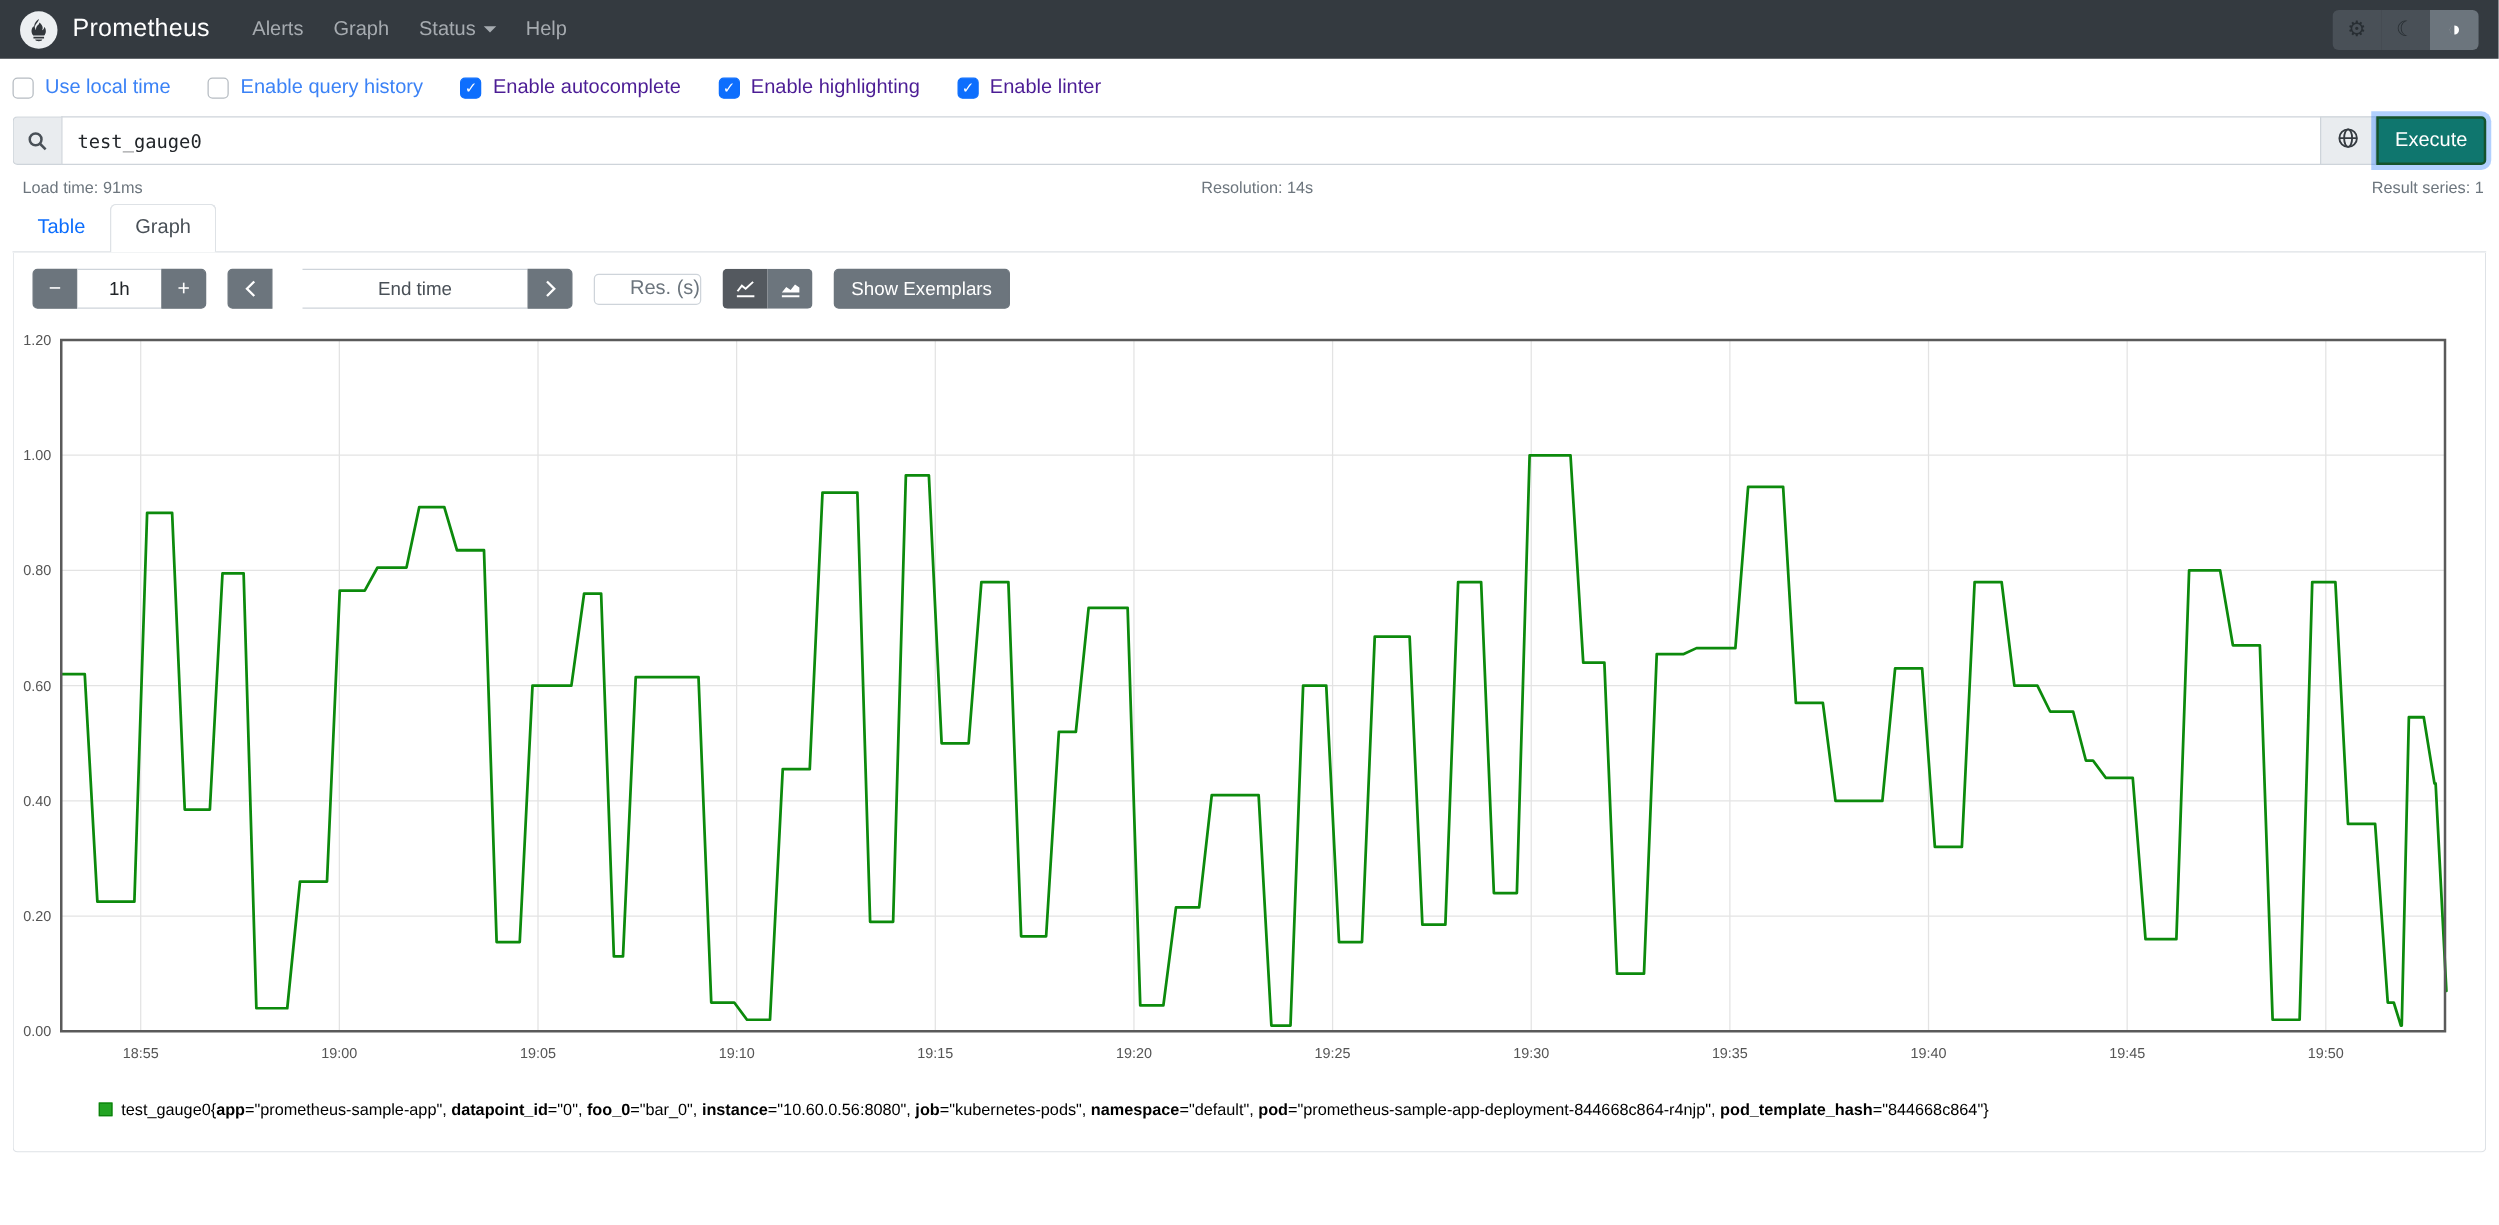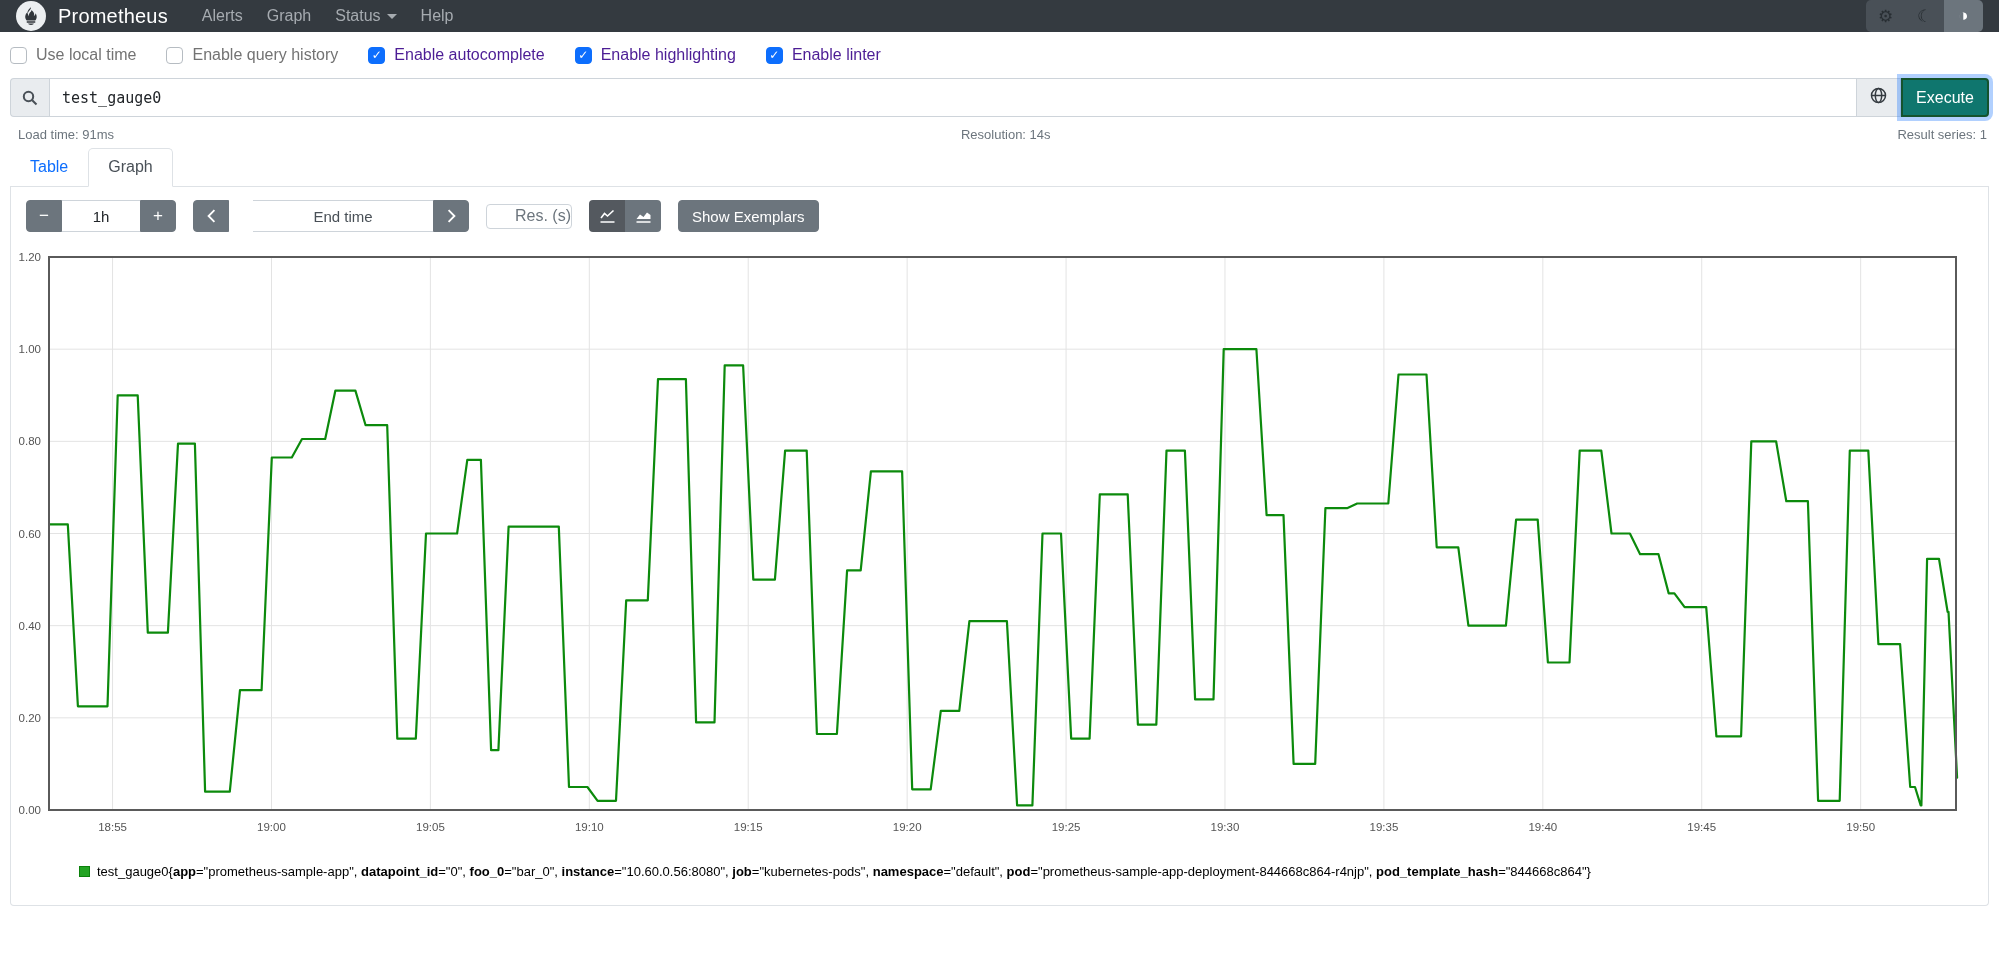--- a/index.html
+++ b/index.html
@@ -1,38 +1,38 @@
 <!DOCTYPE html>
 <html><head>
 <meta charset="utf-8">
 <style>
   * { box-sizing: border-box; margin: 0; padding: 0; }
   html,body { width: 1999px; height: 980px; background:#fff; overflow:hidden;
     font-family: "Liberation Sans", "DejaVu Sans", sans-serif; color:#212529; }
 
   
-  .navbar { height:32px; background:#343a40; display:flex; align-items:center; padding:0 16px; position:relative; }
+  .navbar { height:47px; background:#343a40; display:flex; align-items:center; padding:0 16px; position:relative; }
   .brand { display:flex; align-items:center; }
   .logo { width:30px; height:30px; border-radius:50%; background:#eceff1; display:flex; align-items:center; justify-content:center; }
   .brand-title { color:#fff; font-size:20px; margin-left:12px; letter-spacing:.2px; }
   .nav-links { display:flex; align-items:center; margin-left:22px; }
   .nav-link { color:#a6abb0; font-size:16px; margin:11px 12px; cursor:pointer; display:flex; align-items:center; }
   .caret { display:inline-block; margin-left:6px; width:0; height:0; border-left:5px solid transparent; border-right:5px solid transparent; border-top:5px solid #a6abb0; }
   .nav-right { position:absolute; right:16px; display:flex; border-radius:5px; overflow:hidden; }
   .nav-btn { width:39px; height:32px; background:#495057; color:#282e33; border:none; font-size:17px;
     display:flex; align-items:center; justify-content:center; cursor:pointer; }
   .nav-btn.active { background:#6c757d; color:#fff; }
 
   
   .options { display:flex; align-items:center; padding:14px 10px 12px 10px; }
   .opt { display:flex; align-items:center; margin-right:30px; cursor:pointer; }
   .cb { width:17px; height:17px; border:1px solid #b6bcc2; border-radius:4px; background:#fff; margin-right:9px;
     display:flex; align-items:center; justify-content:center; font-size:12px; color:#fff; }
   .opt.on .cb { background:#0d6efd; border-color:#0d6efd; }
-  .opt-label { font-size:16px; color:#737373; }
+  .opt-label { font-size:16px; color:#3b82f6; }
   .opt.on .opt-label { color:#4c1d95; }
 
   
   .query-row { display:flex; margin:2px 10px 0 10px; height:39px; }
   .q-prepend { width:39px; background:#e9ecef; border:1px solid #ced4da; border-right:none;
     border-radius:4px 0 0 4px; display:flex; align-items:center; justify-content:center; color:#495057; }
   .q-input { flex:1; border:1px solid #ced4da; border-right:none; padding:0 12px;
     font-family:"DejaVu Sans Mono", monospace; font-size:15px; color:#212529; outline:none; }
   .q-append { width:45px; background:#e9ecef; border:1px solid #ced4da; border-left:1px solid #ced4da;
     display:flex; align-items:center; justify-content:center; color:#343a40; cursor:pointer; }
@@ -53,21 +53,21 @@
   .panel { margin:0 10px; border:1px solid #dee2e6; border-top:none; border-radius:0 0 4px 4px; padding-bottom:26px; }
   .controls { display:flex; align-items:center; padding:13px 0 0 15px; }
   .igroup { display:flex; height:32px; border-radius:4px; margin-right:17px; }
   .gbtn { background:#6c757d; border:1px solid #6c757d; color:#fff; width:36px; font-size:17px; cursor:pointer;
     display:flex; align-items:center; justify-content:center; }
   .gbtn.left { border-radius:4px 0 0 4px; }
   .gbtn.right { border-radius:0 4px 4px 0; }
   .ginput { border:1px solid #ced4da; border-left:none; border-right:none; text-align:center; font-size:15px;
     color:#212529; outline:none; }
   .ginput::placeholder { color:#495057; }
-  .range-input { width:78px;text-align:center; }
+  .range-input { width:67px;text-align:center; }
   .end-input { width:180px;margin-left:24px; }
   .res-input { width:86px; border:1px solid #ced4da; border-radius:4px; height:25px; text-align:right;
     font-size:16px; outline:none; margin-right:17px; }
   .res-input::placeholder { color:#6c757d; }
   .toggle-group { display:flex; height:32px; border-radius:4px; overflow:hidden; margin-right:17px; }
   .tgl { width:36px; border:none; background:#6c757d; display:flex; align-items:center; justify-content:center; cursor:pointer; }
   .tgl.active { background:#54595f; }
   .exemplars { height:32px; background:#6c757d; border:1px solid #6c757d; border-radius:4px; color:#fff;
     font-size:15px; padding:0 13px; cursor:pointer; }
 

